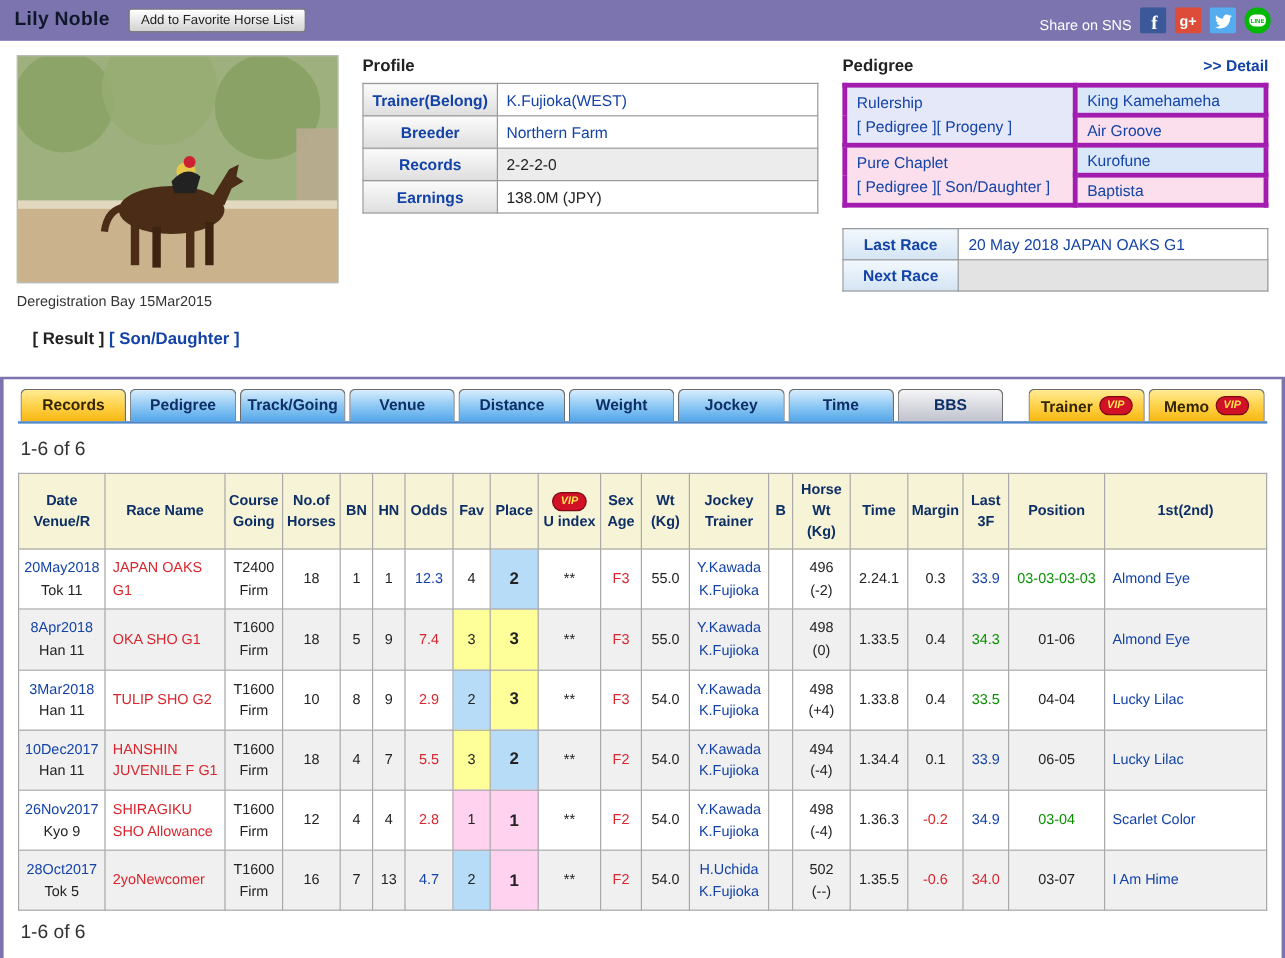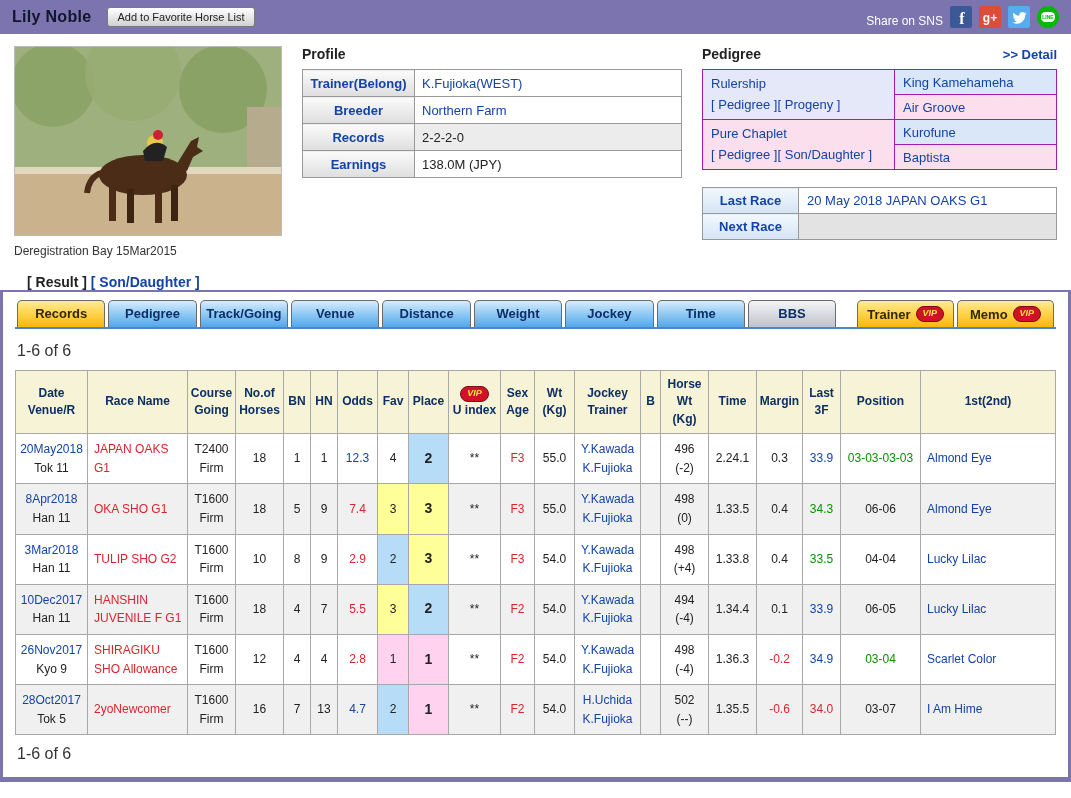--- a/index.html
+++ b/index.html
@@ -25,31 +25,31 @@
   .sec-title { font-size:14px; font-weight:bold; color:#222; margin-bottom:7px; }
   table.ptable { border-collapse:collapse; width:100%; }
   table.ptable td { border:1px solid #999; font-size:13px; padding:4px 7px; height:27px; }
   td.plabel { width:112px; text-align:center; background:linear-gradient(#fbfbfb,#dedede); color:#1443a8; font-weight:bold; }
   td.pvalue.alt { background:#ececec; }
 
   .pedigree-col { flex:1; }
   .ped-head { display:flex; justify-content:space-between; align-items:baseline; margin-bottom:7px; }
   .detail-lnk { font-size:13px; font-weight:bold; }
   table.pedtable { border-collapse:collapse; width:100%; }
-  table.pedtable td { border:1px solid #a21caf; font-size:13px; padding:2px 8px; height:25px; }
+  table.pedtable td { border:4px solid #a21caf; font-size:13px; padding:2px 8px; height:25px; }
   .ped-parent { width:192px; line-height:1.55; }
   .bg-sire { background:#e5e8f8; }
   .bg-blue { background:#d9e7f8; }
   .bg-pink { background:#fbdfec; }
   table.racetable { border-collapse:collapse; width:100%; margin-top:17px; }
   table.racetable td { border:1px solid #999; font-size:13px; padding:3px 8px; height:26px; }
   td.rlabel { width:96px; text-align:center; background:linear-gradient(#f2f8fd,#d4e4f4); color:#1443a8; font-weight:bold; }
   td.rvalue.empty { background:#e3e3e3; }
 
-  .nav-links { margin:12px 14px 0; font-size:14px; font-weight:bold;padding-left:13px; }
+  .nav-links { margin:12px 14px 24px; font-size:14px; font-weight:bold;padding-left:13px; }
   .nav-links .current { color:#222; }
 
   
   .records-box { border:3px solid #7b74ae; border-top-width:2px; border-bottom-width:5px; padding:8px 12px 2px; }
   .tabs { display:flex; align-items:flex-end; gap:3px; border-bottom:2px solid #4d86c8; padding:0 2px; }
   .tab { width:93px; height:27px; line-height:25px; text-align:center; font-size:13px; font-weight:bold;
          color:#0d2f66; border:1px solid #6b6b6b; border-bottom:none; border-radius:5px 5px 0 0;
          cursor:pointer; white-space:nowrap; overflow:hidden; }
   .tab-blue  { background:linear-gradient(180deg,#d7edfd 0%,#90c9f4 50%,#54a7ea 100%); }
   .tab-active{ background:linear-gradient(180deg,#ffeb94 0%,#ffd24a 50%,#f6b711 100%); color:#332600; }
@@ -327,21 +327,21 @@
             <td class="place-cell" style="background:#ffff99;">3</td>
             <td>**</td>
             <td class="sexage">F3</td>
             <td>55.0</td>
             <td><a class="lnk">Y.Kawada</a><br><a class="lnk">K.Fujioka</a></td>
             <td></td>
             <td>498<br>(0)</td>
             <td>1.33.5</td>
             <td><span style="color:#222222">0.4</span></td>
             <td><span style="color:#089000">34.3</span></td>
-            <td><span style="color:#222222">06-06</span></td>
+            <td><span style="color:#222222">01-06</span></td>
             <td class="ta-l"><a class="lnk">Almond Eye</a></td>
           </tr>
           <tr>
             <td><a class="lnk">3Mar2018</a><br>Han 11</td>
             <td class="ta-l"><a class="race">TULIP SHO G2</a></td>
             <td>T1600<br>Firm</td>
             <td>10</td>
             <td>8</td>
             <td>9</td>
             <td><span style="color:#d9262e">2.9</span></td>

